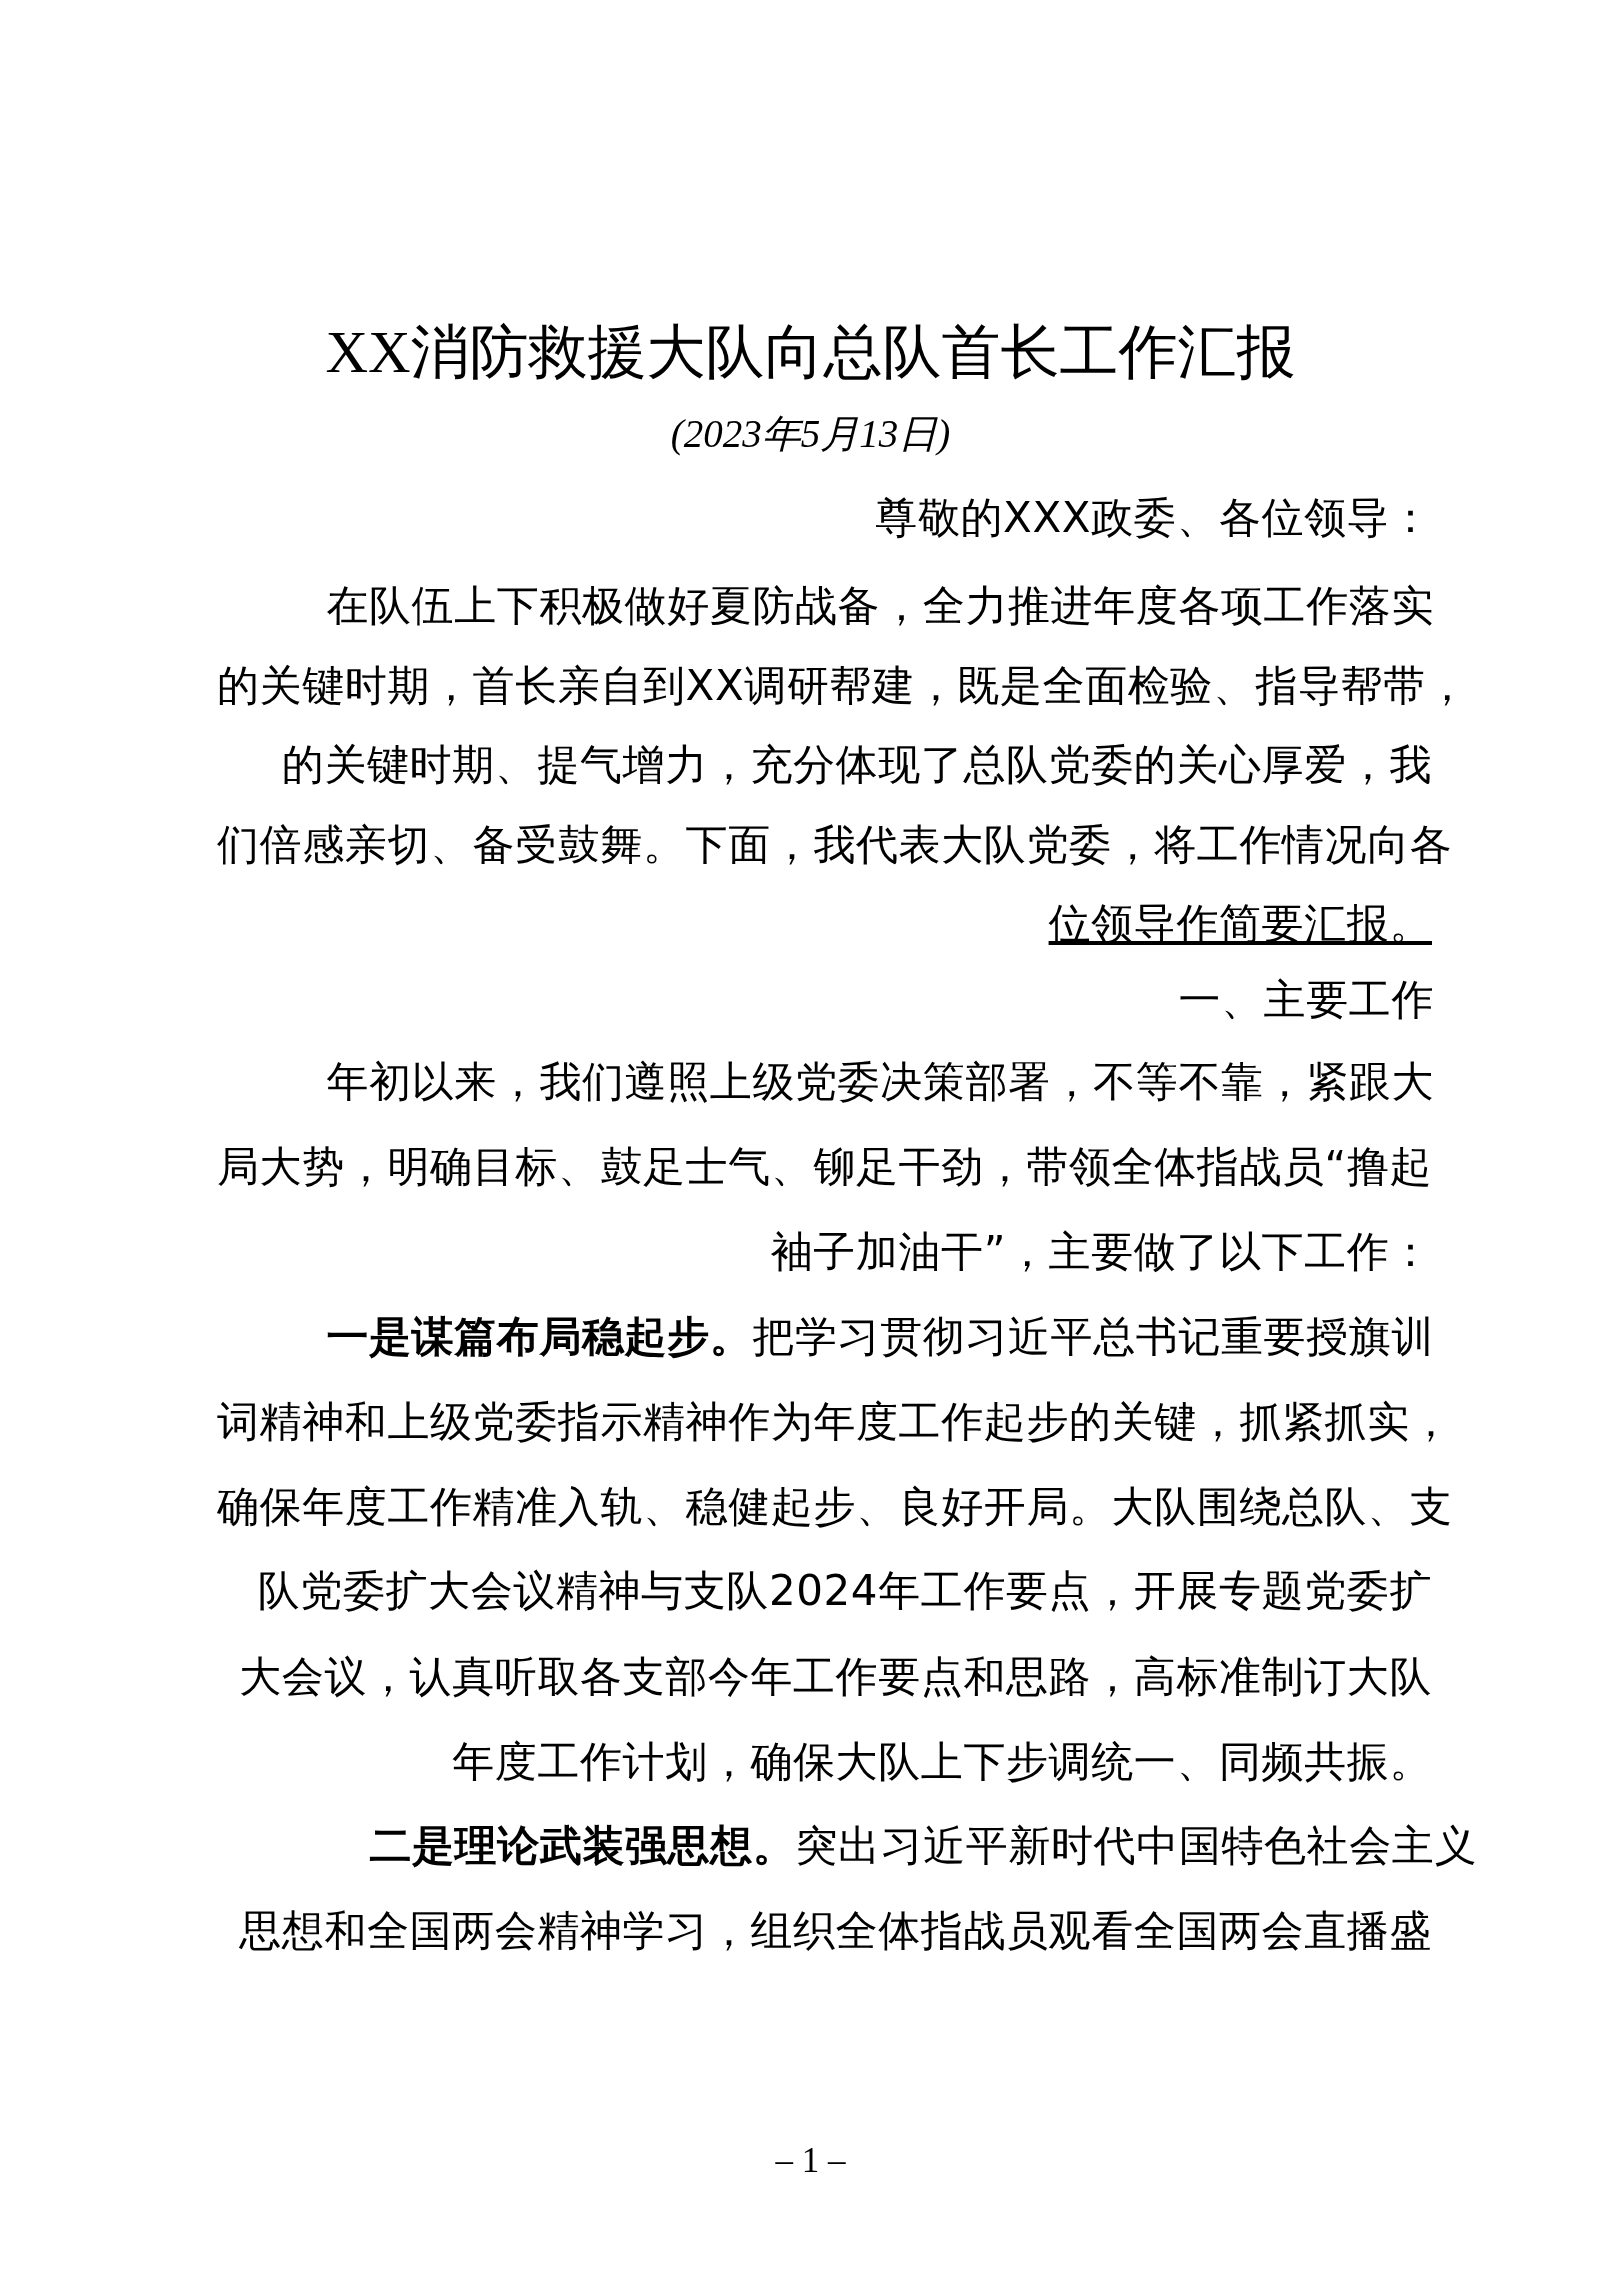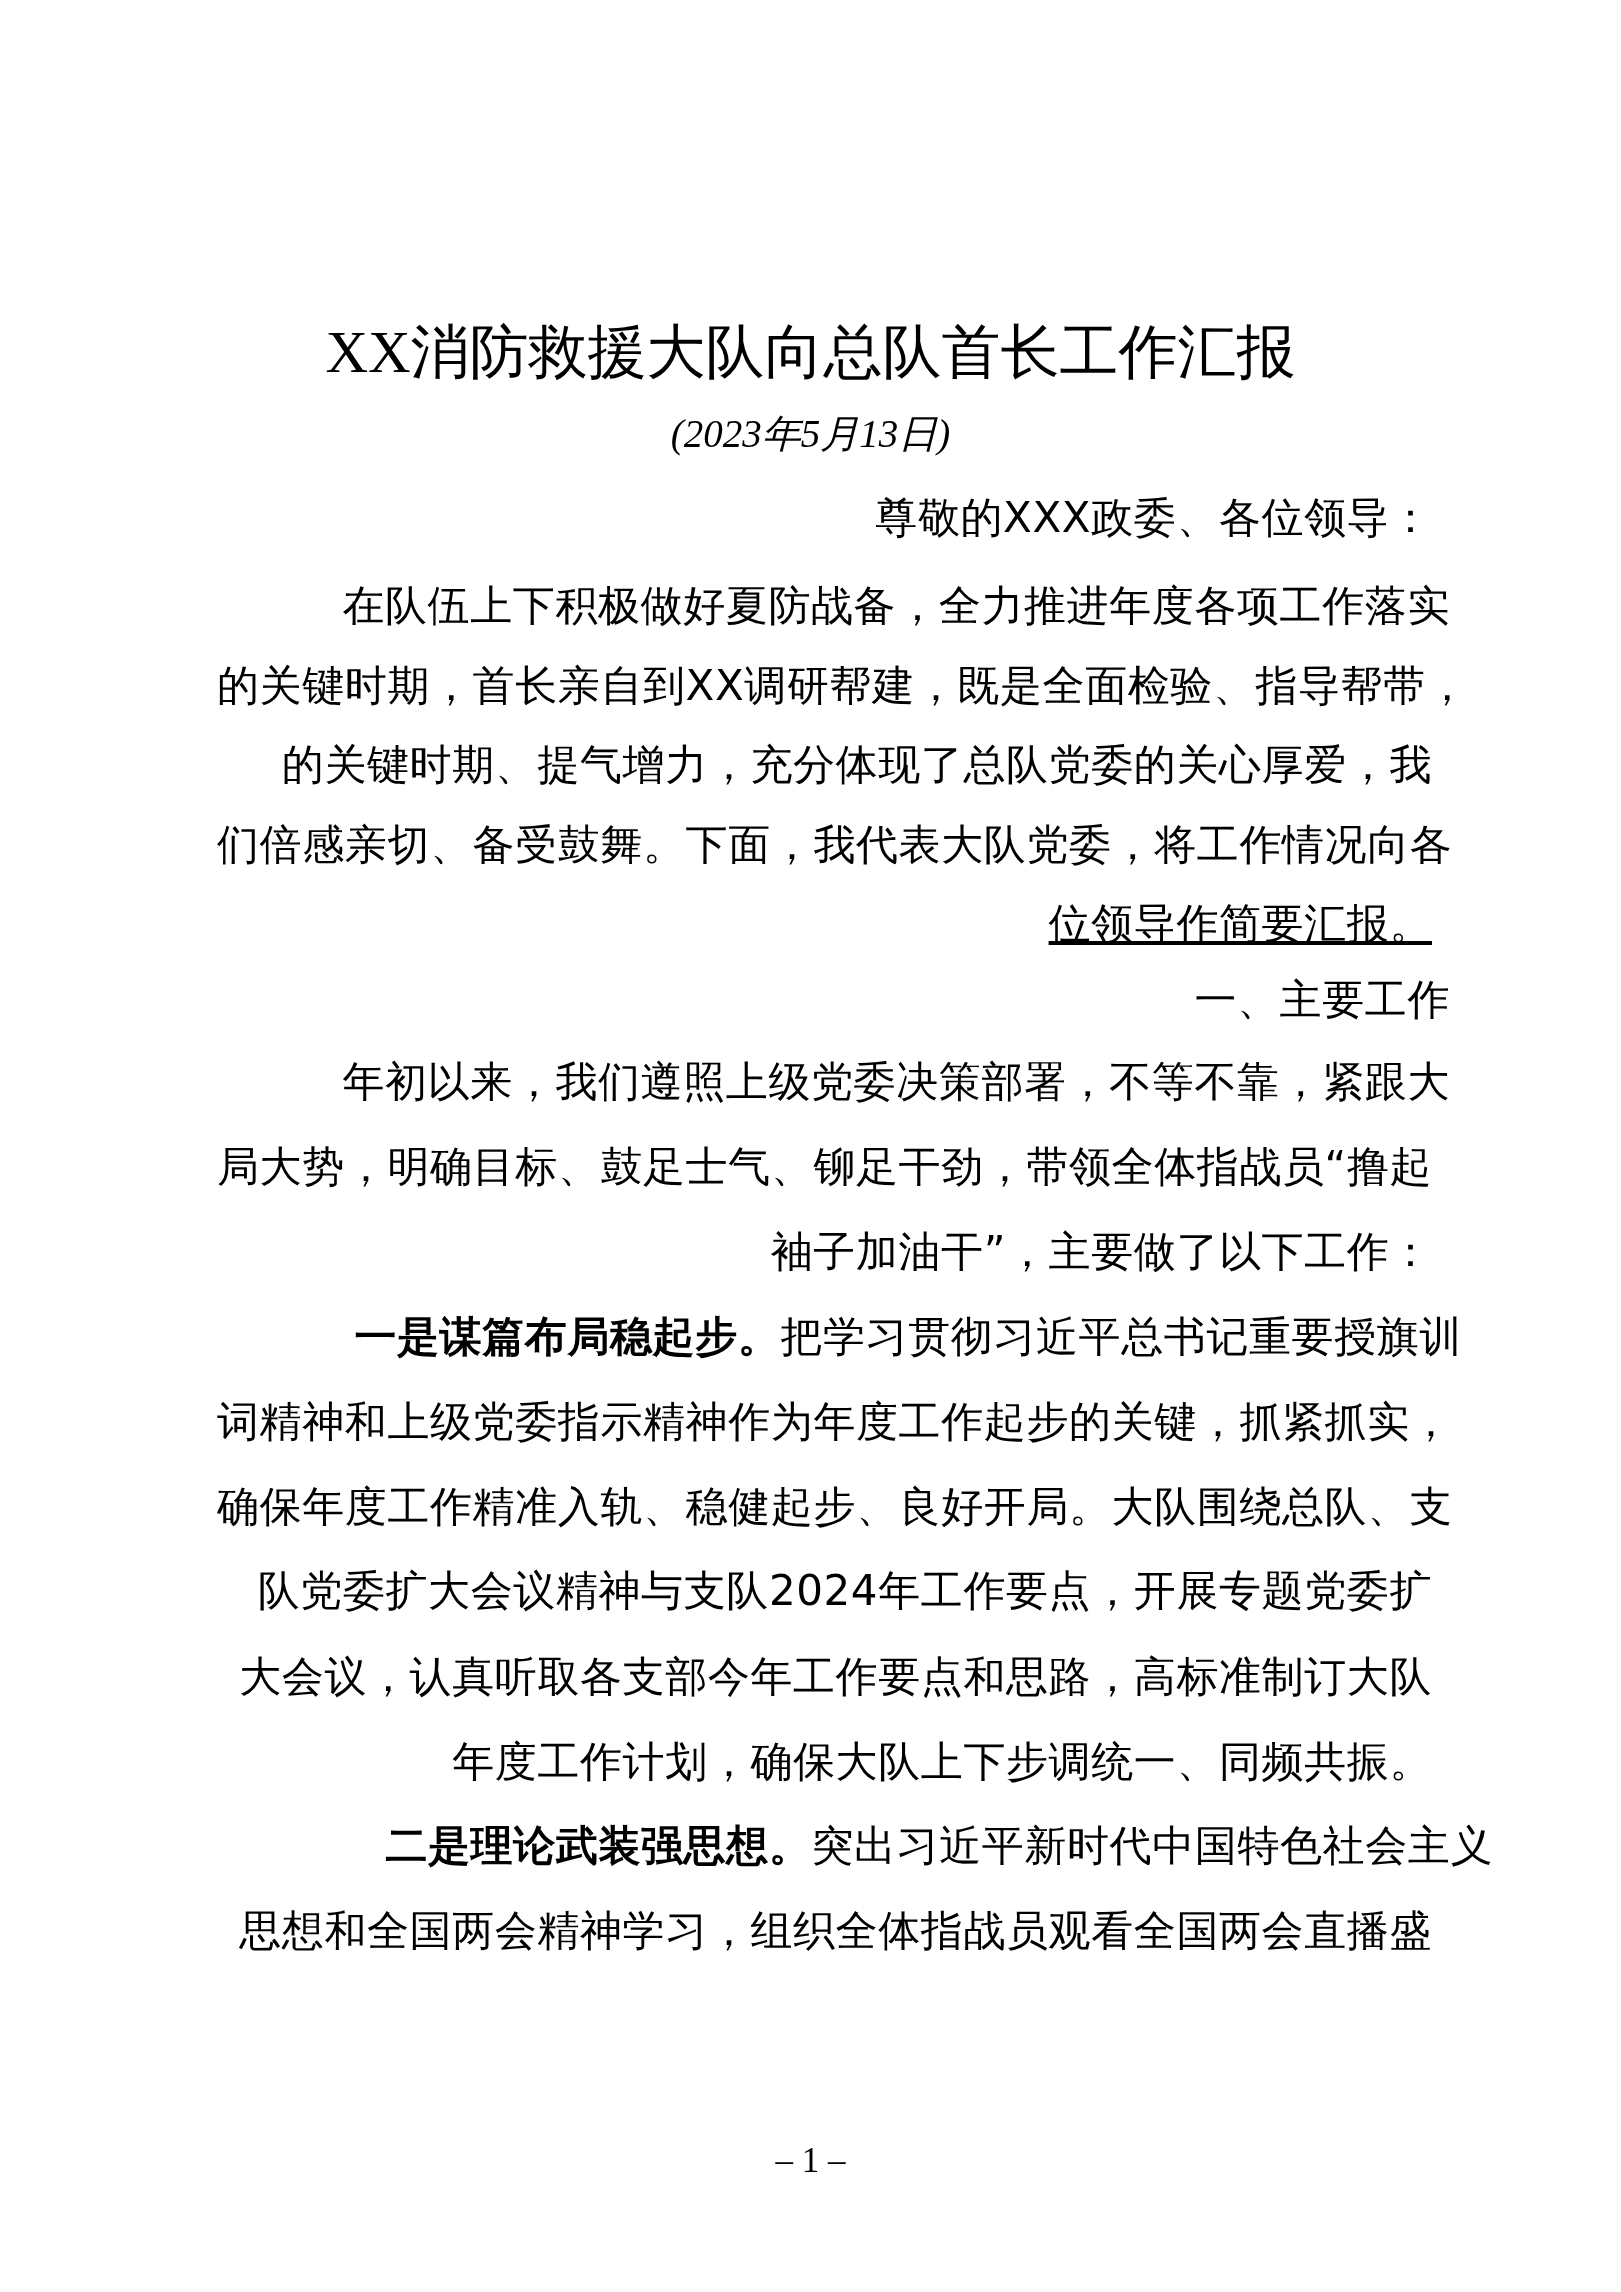--- a/index.html
+++ b/index.html
@@ -1,20 +1,20 @@
 <!DOCTYPE html>
 <html><head>
 <meta charset="utf-8">
 <style>
   html, body { margin:0; padding:0; background:#ffffff; }
   body { width:1621px; height:2293px; position:relative; overflow:hidden;
          font-family:"DejaVu Sans","Liberation Sans",sans-serif; color:#000; }
   .line { position:absolute; left:217px; width:1215px; height:59px; line-height:59px;
           font-size:42px; white-space:nowrap; letter-spacing:0.6px;text-align:right; }
-  .indent { left:321px; width:1129px; }
+  .indent { left:305px; width:1129px; }
   .title { position:absolute; left:0; width:1621px; text-align:center; top:316px;
            font-size:59px; line-height:71px; height:71px; white-space:nowrap; }
   .date { position:absolute; left:0; width:1621px; text-align:center; top:406px;
           font-size:39px; line-height:55px; height:55px; font-family:"Liberation Serif","DejaVu Serif",serif;font-style:italic; }
   .serif { font-family:"Liberation Serif","DejaVu Serif",serif; }
   .bold { font-weight:bold; }
   .pagenum { position:absolute; left:0; width:1621px; text-align:center; top:2141px;
              font-size:35px; line-height:39px; font-family:"Liberation Serif","DejaVu Serif",serif; }
 </style>
 </head>
@@ -31,21 +31,21 @@
   <div id="body-lines">
       <div class="line indent" style="top: 576px;"><span>在队伍上下积极做好夏防战备，全力推进年度各项工作落实</span></div>
       <div class="line" style="top: 656px;"><span>的关键时期，首长亲自到XX调研帮建，既是全面检验、指导帮带，</span></div>
       <div class="line" style="top: 735px;"><span>的关键时期、提气增力，充分体现了总队党委的关心厚爱，我</span></div>
       <div class="line" style="top: 815px;"><span>们倍感亲切、备受鼓舞。下面，我代表大队党委，将工作情况向各</span></div>
       <div class="line" style="top: 894px; text-decoration: underline;"><span>位领导作简要汇报。</span></div>
       <div class="line indent" style="top: 970px;"><span>一、主要工作</span></div>
       <div class="line indent" style="top: 1052px;"><span>年初以来，我们遵照上级党委决策部署，不等不靠，紧跟大</span></div>
       <div class="line" style="top: 1137px;"><span>局大势，明确目标、鼓足士气、铆足干劲，带领全体指战员“撸起</span></div>
       <div class="line" style="top: 1222px;"><span>袖子加油干”，主要做了以下工作：</span></div>
-      <div class="line indent" style="top: 1307px; margin-left: 12px;"><span class="bold">一是谋篇布局稳起步。</span><span>把学习贯彻习近平总书记重要授旗训</span></div>
+      <div class="line indent" style="top: 1307px;"><span class="bold">一是谋篇布局稳起步。</span><span>把学习贯彻习近平总书记重要授旗训</span></div>
       <div class="line" style="top: 1392px;"><span>词精神和上级党委指示精神作为年度工作起步的关键，抓紧抓实，</span></div>
       <div class="line" style="top: 1477px;"><span>确保年度工作精准入轨、稳健起步、良好开局。大队围绕总队、支</span></div>
       <div class="line" style="top: 1561px;"><span>队党委扩大会议精神与支队2024年工作要点，开展专题党委扩</span></div>
       <div class="line" style="top: 1647px;"><span>大会议，认真听取各支部今年工作要点和思路，高标准制订大队</span></div>
       <div class="line" style="top: 1732px;"><span>年度工作计划，确保大队上下步调统一、同频共振。</span></div>
       <div class="line indent" style="top: 1816px; margin-left: 43px;"><span class="bold">二是理论武装强思想。</span><span>突出习近平新时代中国特色社会主义</span></div>
       <div class="line" style="top: 1901px;"><span>思想和全国两会精神学习，组织全体指战员观看全国两会直播盛</span></div>
     </div>
 
   <div class="pagenum">– 1 –</div>

